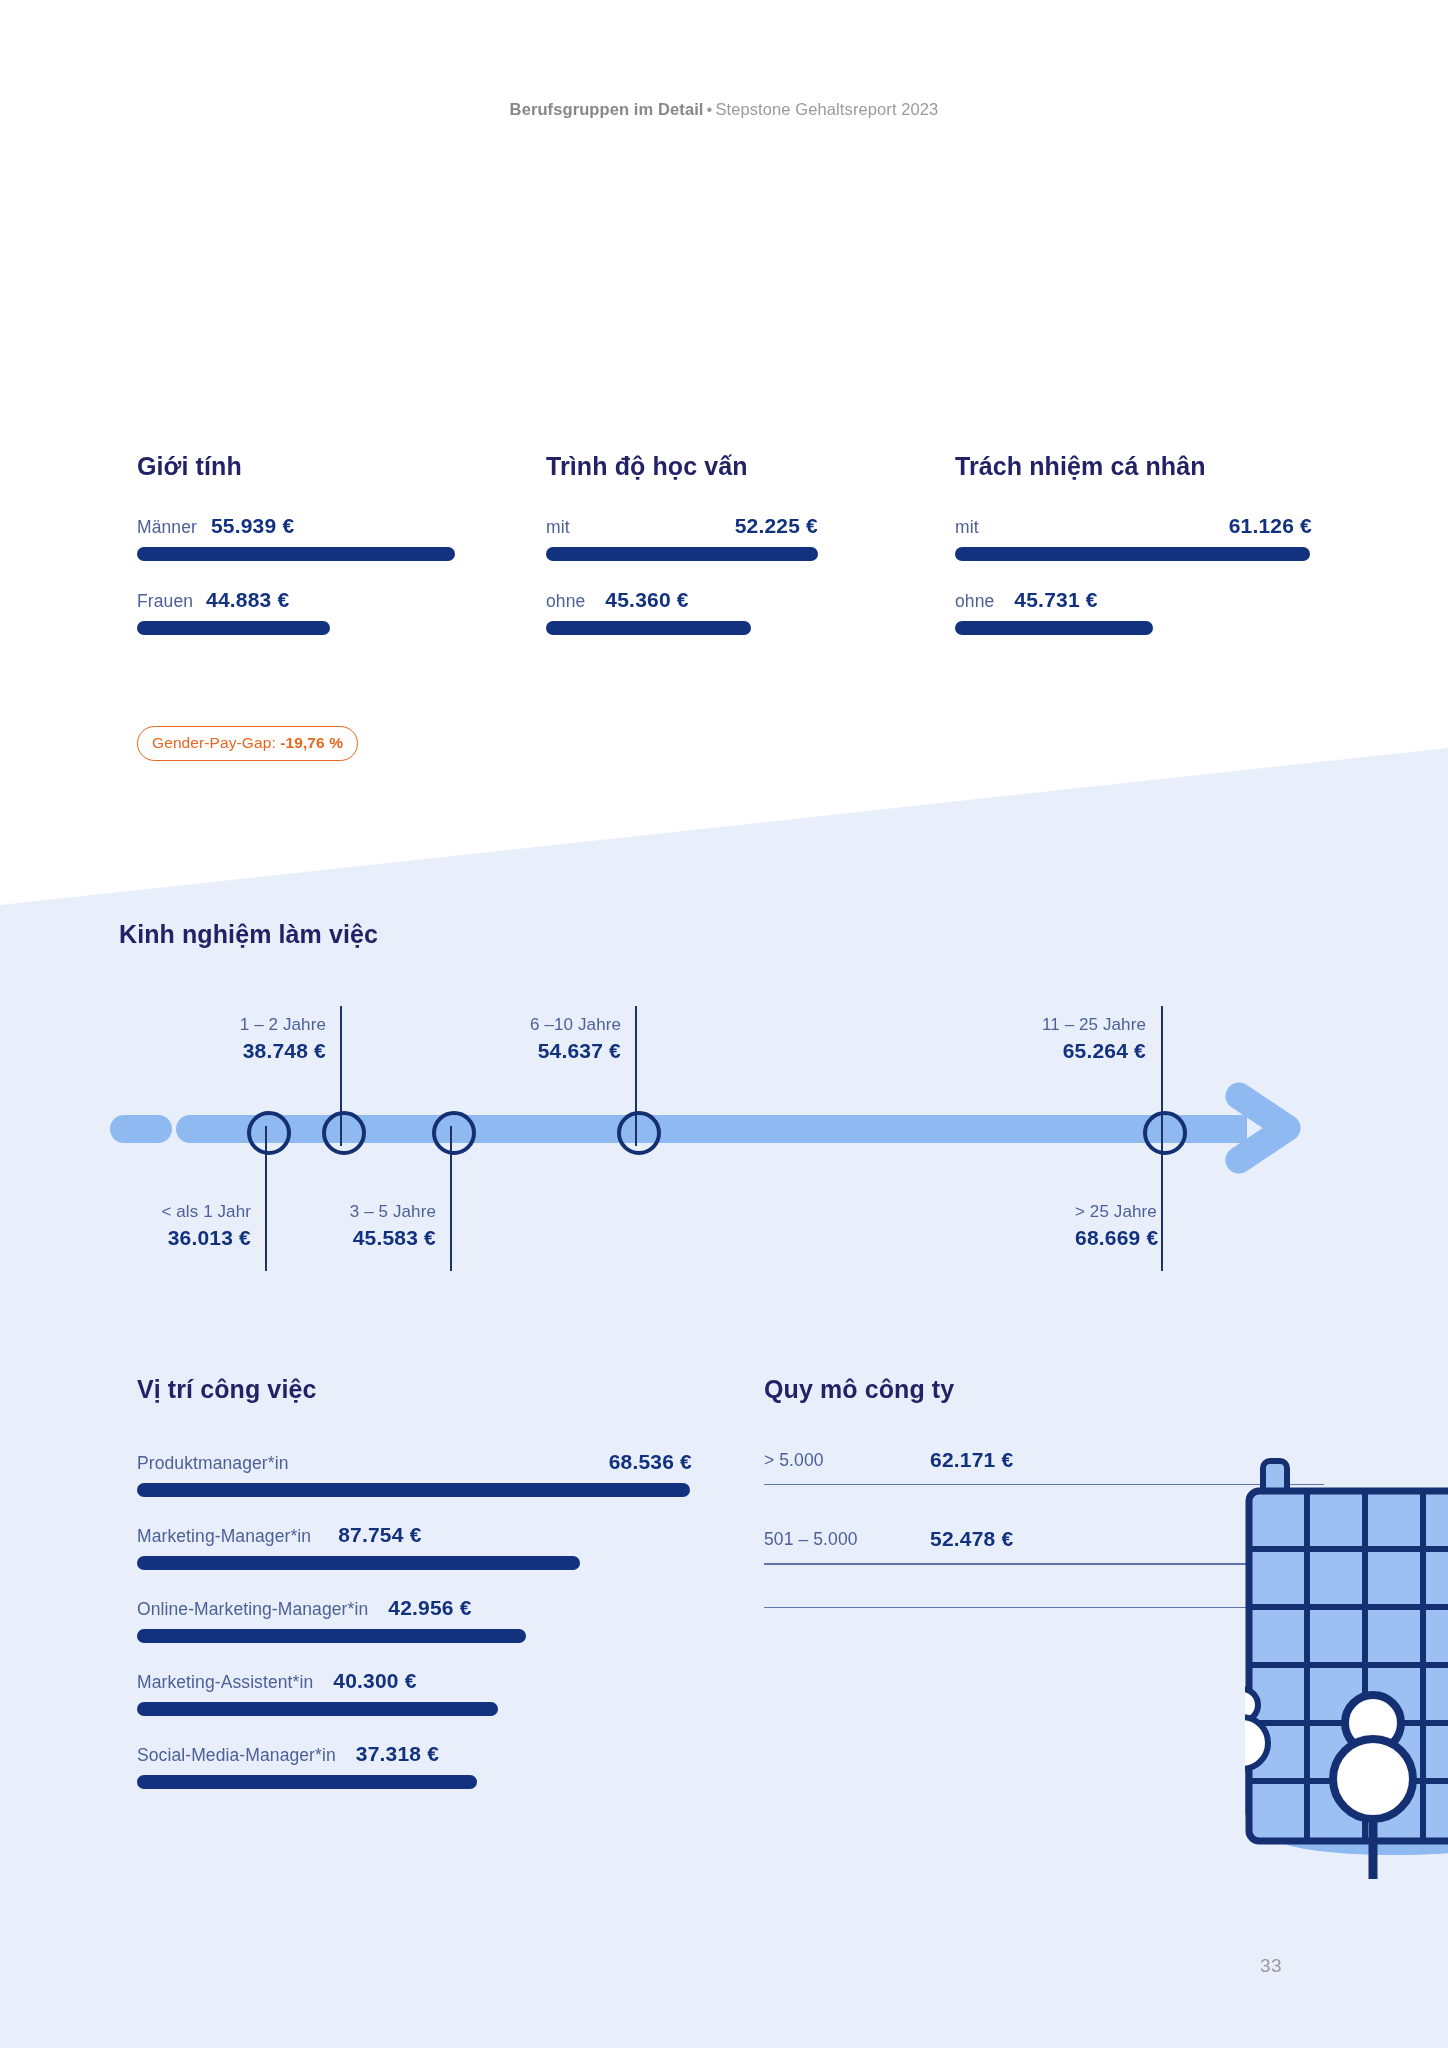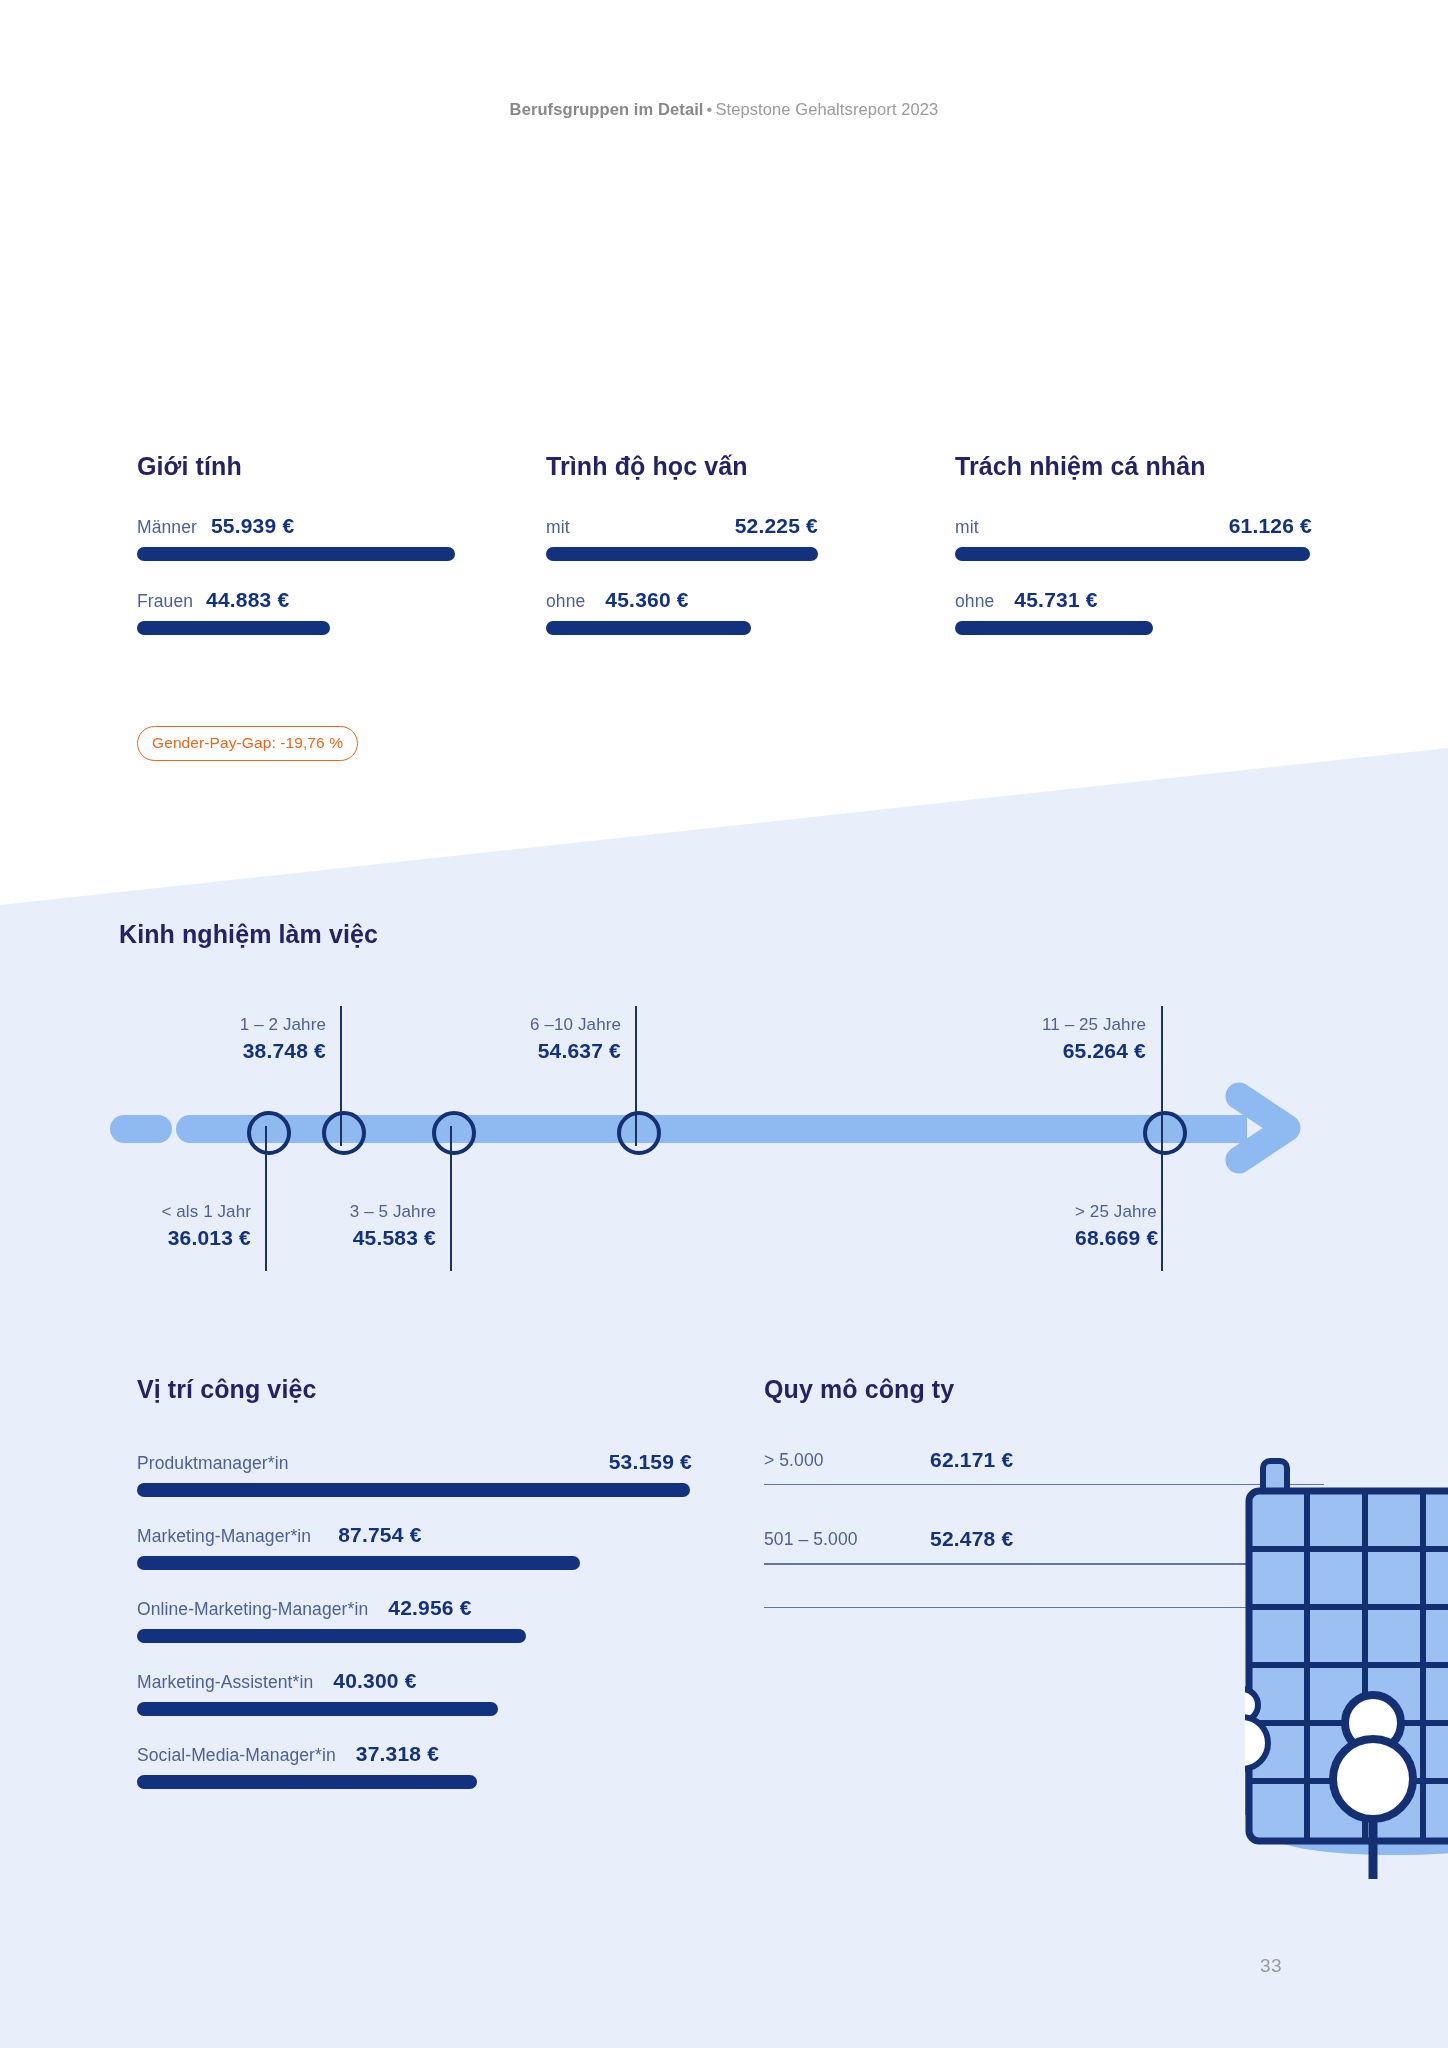--- a/index.html
+++ b/index.html
@@ -53,21 +53,21 @@
   .topgrp .row{margin-bottom:27px;}
 
   
   #pay-gap-pill{
     position:absolute;left:137px;top:726px;
     border:1.6px solid #ea661f;border-radius:20px;
     padding:7px 14px 8px 14px;
     font-size:15.5px;color:#ea661f;white-space:nowrap;
     letter-spacing:.1px;
   }
-  #pay-gap-pill b{font-weight:normal;}
+  #pay-gap-pill b{font-weight:bold;}
 
   
   #exp-title{position:absolute;left:119px;top:920px;}
   #tl-stub{
     position:absolute;left:110px;top:1115px;width:62px;height:28px;
     border-radius:14px;background:#8fb9f1;
   }
   #tl-bar{
     position:absolute;left:176px;top:1115px;width:1071px;height:28px;
     border-radius:14px 0 0 14px;background:#8fb9f1;
@@ -232,21 +232,21 @@
     <div class="tl-label">&gt; 25 Jahre</div>
     <div class="tl-val">68.669 €</div>
   </div>
 
   <div id="grp-jobs">
     <div class="blk-title">Vị trí công việc</div>
 
     <div class="row">
       <div class="row-head" style="justify-content:space-between">
         <span class="row-label">Produktmanager*in</span>
-        <span class="row-value">53.159 €</span>
+        <span class="row-value">68.536 €</span>
       </div>
       <div class="bar" style="width:553px"></div>
     </div>
 
     <div class="row">
       <div class="row-head">
         <span class="row-label">Marketing-Manager*in</span>
         <span style="width:27px"></span>
         <span class="row-value">87.754 €</span>
       </div>

